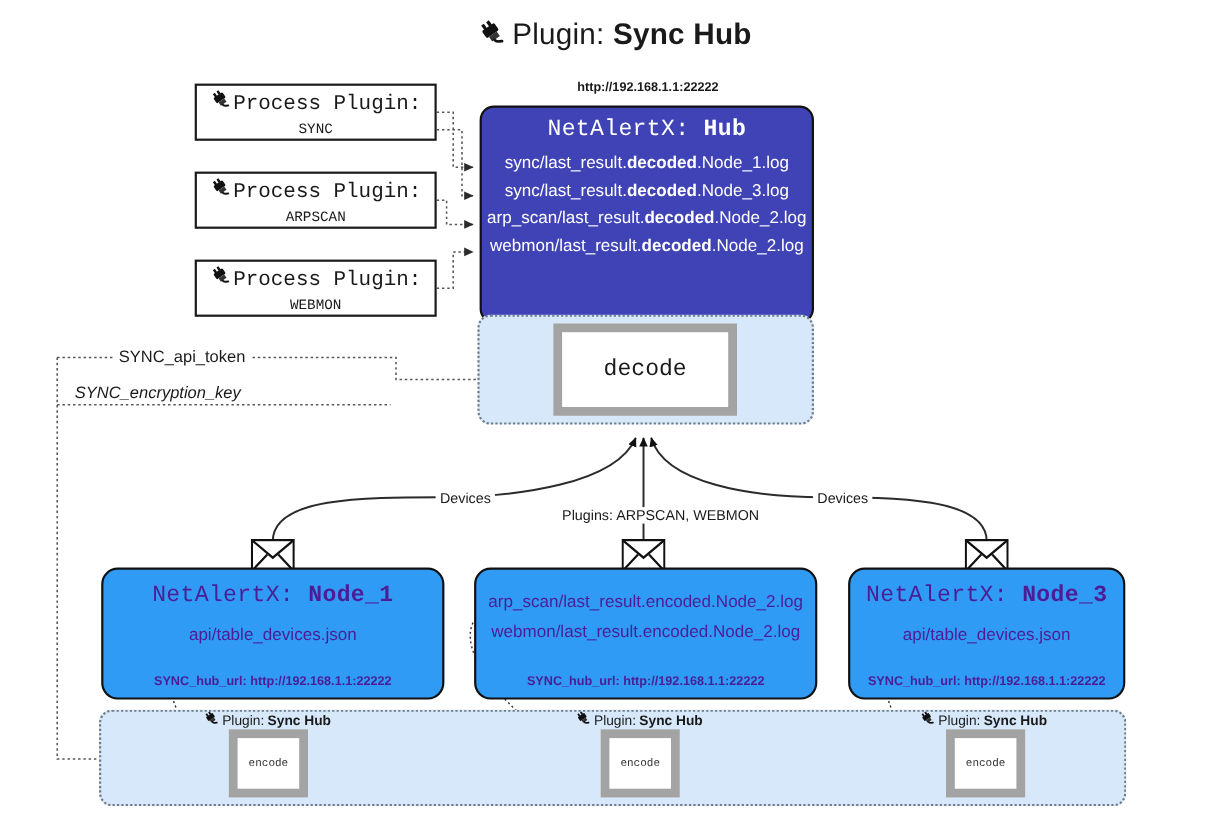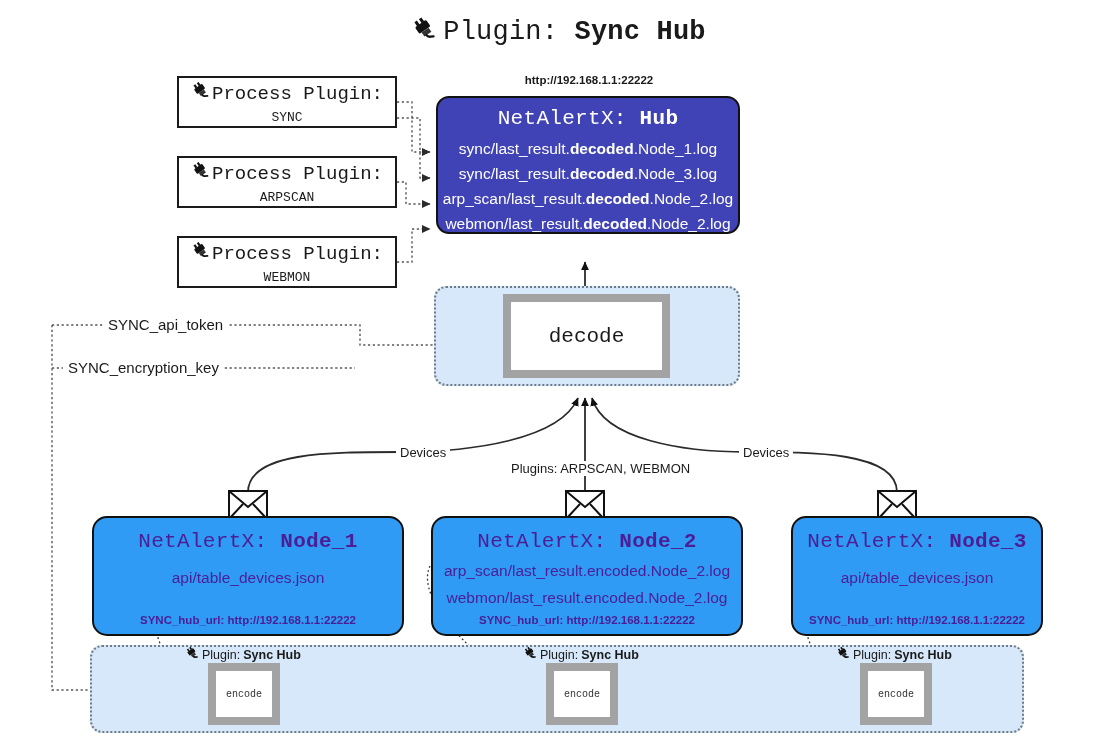--- a/index.html
+++ b/index.html
@@ -4,37 +4,37 @@
 <style>
   html,body{margin:0;padding:0;background:#ffffff;}
   body{width:1117px;height:754px;position:relative;overflow:hidden;
        font-family:"Liberation Sans", sans-serif;color:#1a1a1a;}
   #svg-layer{position:absolute;left:0;top:0;width:1117px;height:754px;}
 
   .abs{position:absolute;box-sizing:border-box;}
 
   
   #title{left:0;top:16px;width:1117px;text-align:center;font-size:27px;
-         letter-spacing:.2px;white-space:nowrap;font-family:Liberation Mono, monospace;}
+         letter-spacing:.2px;white-space:nowrap;}
   #title .t-light{font-weight:400;}
   #title .t-bold{font-weight:700;}
   .plug-ico{display:inline-block;vertical-align:-3px;margin-right:6px;}
 
   
   .proc-box{background:#ffffff;border:2px solid #1a1a1a;
             font-family:"Liberation Mono", monospace;font-size:19px;
             display:flex;flex-direction:column;align-items:center;
             justify-content:flex-end;line-height:1.34;}
   .proc-l1{display:flex;align-items:center;gap:2px;}
   .proc-l2{font-size:13px;}
 
   
   #hub-url{left:444px;top:74px;width:290px;text-align:center;font-size:11.5px;
            font-weight:600;color:#1a1a1a;}
-  #hub{left:436px;top:96px;width:304px;height:138px;background:#4043b5;
+  #hub{left:436px;top:96px;width:304px;height:198px;background:#4043b5;
        border:2.5px solid #111;border-radius:13px;color:#fff;
        padding-top:9px;}
   #hub .hub-title{font-family:"Liberation Mono", monospace;font-size:21px;
                   text-align:center;margin-bottom:6px;letter-spacing:.3px;}
   #hub .hub-title b{font-weight:700;}
   .hub-line{font-size:15.5px;text-align:center;line-height:1.62;
             white-space:nowrap;}
   .hub-line b{font-weight:700;}
 
   
@@ -206,21 +206,21 @@
   <div class="hub-line"><span>arp_scan/last_result.</span><b>decoded</b><span>.Node_2.log</span></div>
   <div class="hub-line"><span>webmon/last_result.</span><b>decoded</b><span>.Node_2.log</span></div>
 </div>
 
 <div class="abs lb-box" style="left:434px;top:286px;width:306px;height:100px;"></div>
 <div class="abs wbox" id="decode">
   <span>decode</span>
 </div>
 
 <div class="abs path-lbl" style="left:103px;top:316px;">SYNC_api_token</div>
-<div class="abs path-lbl" style="left:63px;top:359px;">SYNC_encryption_key</div>
+<div class="abs path-lbl" style="left:63px;top:349px;font-style:italic;">SYNC_encryption_key</div>
 
 <div class="abs edge-lbl" style="left:396px;top:445px;">Devices</div>
 <div class="abs edge-lbl" style="left:507px;top:461px;">Plugins: ARPSCAN, WEBMON</div>
 <div class="abs edge-lbl" style="left:739px;top:445px;">Devices</div>
 
 <div class="abs" style="left:228px;top:490px;">
   <svg class="env" viewBox="0 0 40 30">
     <rect x="1" y="1" width="38" height="28" fill="#fff" stroke="#111" stroke-width="2"></rect>
     <path d="M1,1 L20,17 L39,1" fill="none" stroke="#111" stroke-width="2"></path>
     <path d="M1,29 L15,14 M39,29 L25,14" fill="none" stroke="#111" stroke-width="2"></path>
@@ -241,27 +241,26 @@
   </svg>
 </div>
 
 <div class="abs node" style="left:92px;top:516px;width:312px;height:120px;">
   <div class="n-title"><span>NetAlertX: </span><b>Node_1</b></div>
   <div class="n-line">api/table_devices.json</div>
   <div class="n-foot">SYNC_hub_url: http://192.168.1.1:22222</div>
 </div>
 
 <div class="abs node" style="left:431px;top:516px;width:312px;height:120px;">
-  <div class="n-title"><span>NetAlertX: </span><b>Node_2</b></div>
   <div class="n-line tight">arp_scan/last_result.encoded.Node_2.log</div>
   <div class="n-line tight">webmon/last_result.encoded.Node_2.log</div>
   <div class="n-foot">SYNC_hub_url: http://192.168.1.1:22222</div>
 </div>
 
-<div class="abs node" style="left:771px;top:516px;width:252px;height:120px;margin-left:20px;">
+<div class="abs node" style="left:771px;top:516px;width:252px;height:120px;">
   <div class="n-title"><span>NetAlertX: </span><b>Node_3</b></div>
   <div class="n-line">api/table_devices.json</div>
   <div class="n-foot">SYNC_hub_url: http://192.168.1.1:22222</div>
 </div>
 
 <div class="abs lb-box" style="left:90px;top:645px;width:934px;height:88px;"></div>
 
 <div class="abs plug-cap" style="left:185px;top:646px;">
   <span>
     <svg width="14" height="14" viewBox="0 0 26 26">

